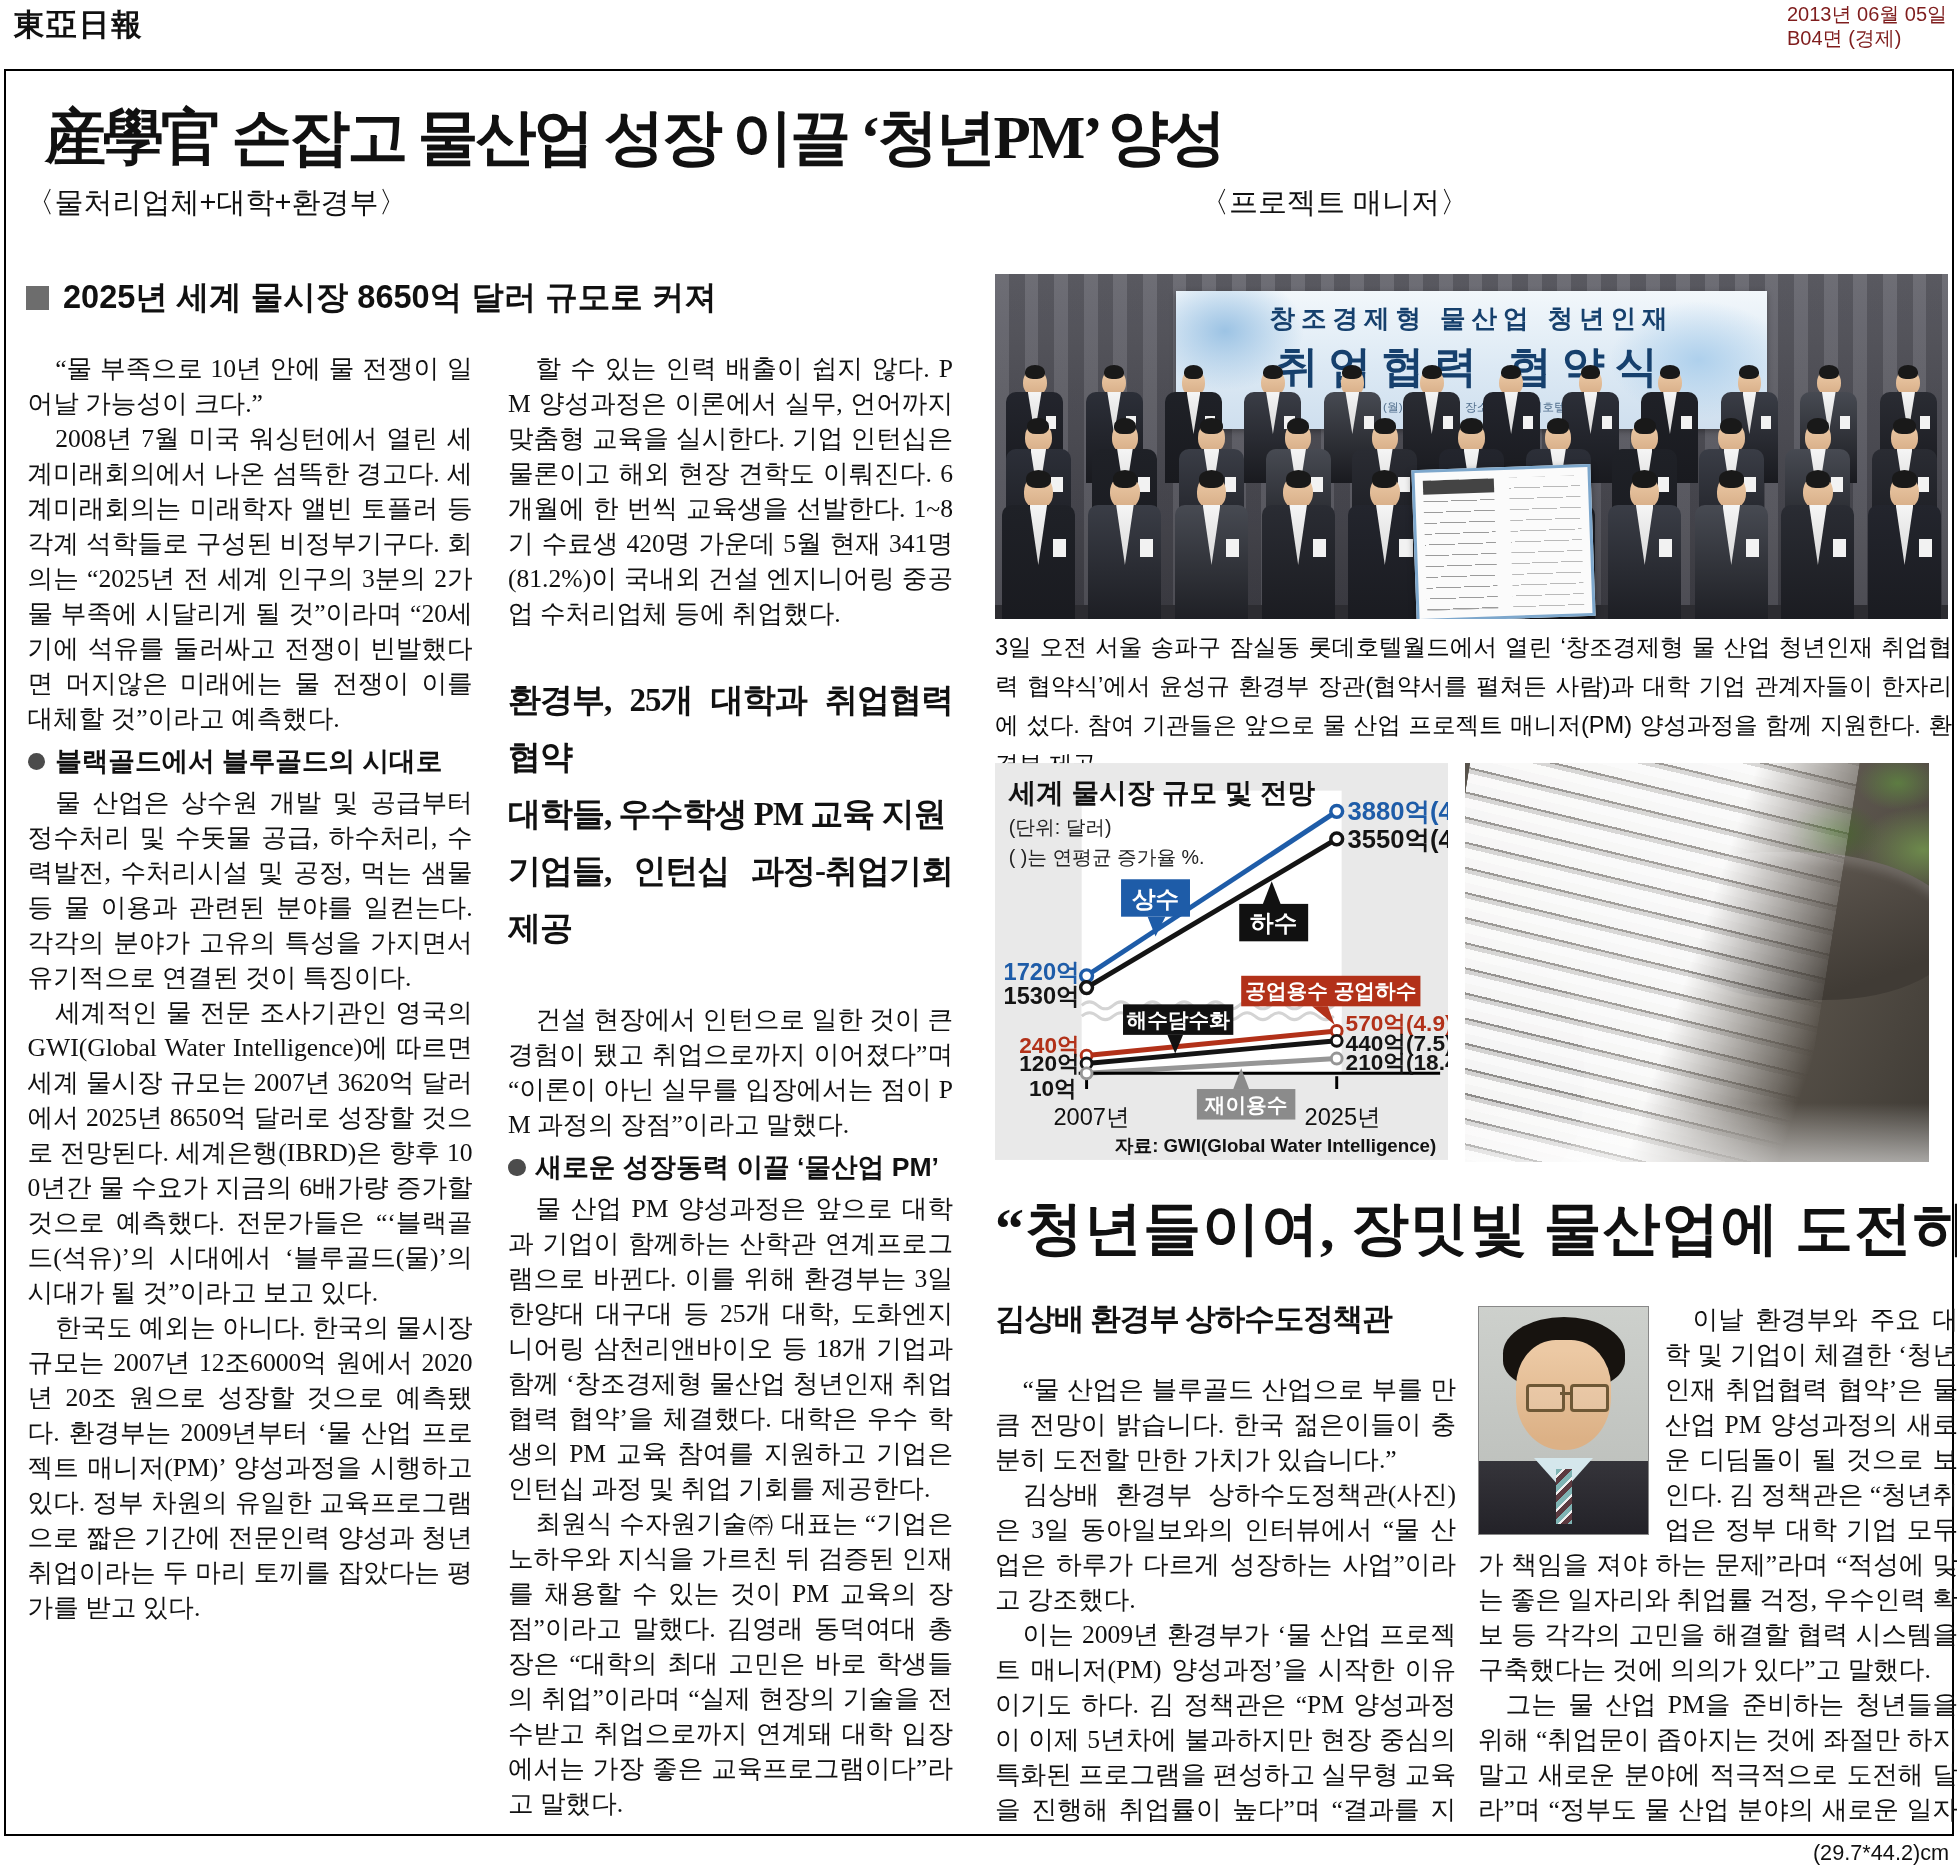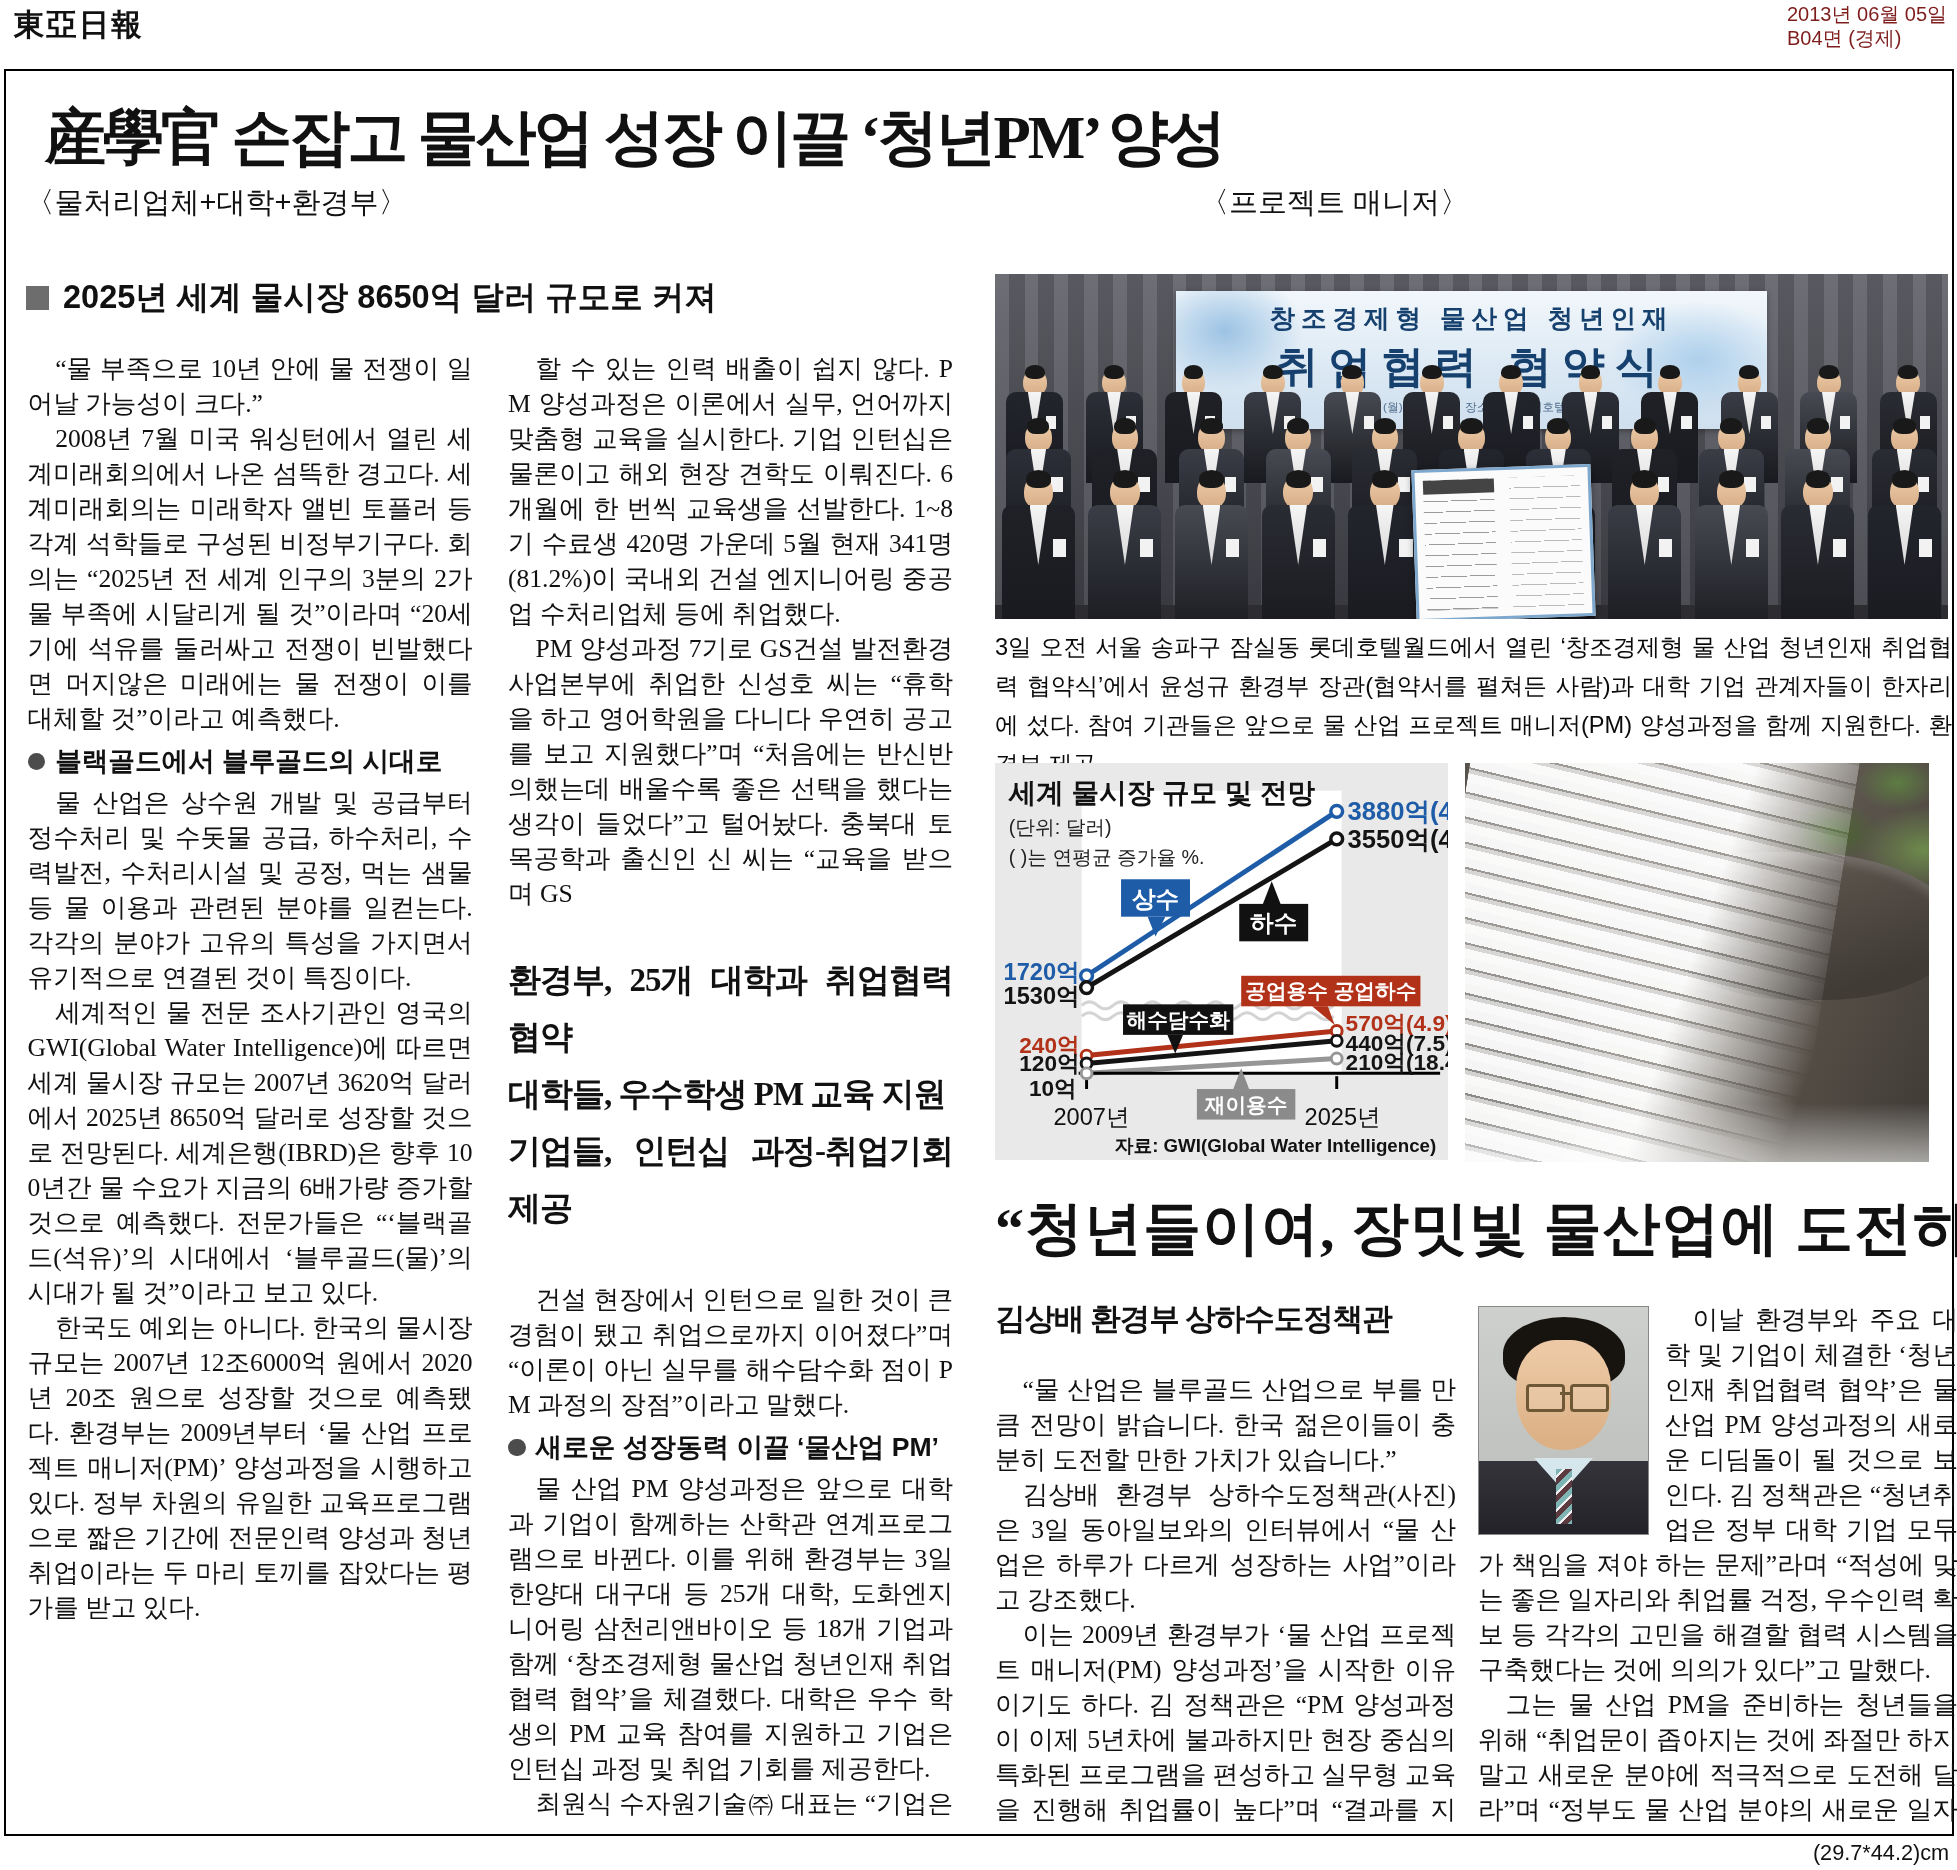--- a/index.html
+++ b/index.html
@@ -157,27 +157,26 @@
       <span>블랙골드에서 블루골드의 시대로</span>
     </div>
     <p>물 산업은 상수원 개발 및 공급부터 정수처리 및 수돗물 공급, 하수처리, 수력발전, 수처리시설 및 공정, 먹는 샘물 등 물 이용과 관련된 분야를 일컫는다. 각각의 분야가 고유의 특성을 가지면서 유기적으로 연결된 것이 특징이다.</p>
     <p>세계적인 물 전문 조사기관인 영국의 GWI(Global Water Intelligence)에 따르면 세계 물시장 규모는 2007년 3620억 달러에서 2025년 8650억 달러로 성장할 것으로 전망된다. 세계은행(IBRD)은 향후 100년간 물 수요가 지금의 6배가량 증가할 것으로 예측했다. 전문가들은 “‘블랙골드(석유)’의 시대에서 ‘블루골드(물)’의 시대가 될 것”이라고 보고 있다.</p>
     <p>한국도 예외는 아니다. 한국의 물시장 규모는 2007년 12조6000억 원에서 2020년 20조 원으로 성장할 것으로 예측됐다. 환경부는 2009년부터 ‘물 산업 프로젝트 매니저(PM)’ 양성과정을 시행하고 있다. 정부 차원의 유일한 교육프로그램으로 짧은 기간에 전문인력 양성과 청년취업이라는 두 마리 토끼를 잡았다는 평가를 받고 있다.</p>
 
   </div>
 
   <div class="abs bodycol" id="col2">
     <p>할 수 있는 인력 배출이 쉽지 않다. PM 양성과정은 이론에서 실무, 언어까지 맞춤형 교육을 실시한다. 기업 인턴십은 물론이고 해외 현장 견학도 이뤄진다. 6개월에 한 번씩 교육생을 선발한다. 1~8기 수료생 420명 가운데 5월 현재 341명(81.2%)이 국내외 건설 엔지니어링 중공업 수처리업체 등에 취업했다.</p>
-    <p>PM 양성과정 7기로 GS건설 발전환경사업본부에 취업한 신성호 씨는 “휴학을 하고 영어학원을 다니다 우연히 공고를 보고 지원했다”며 “처음에는 반신반의했는데 배울수록 좋은 선택을 했다는 생각이 들었다”고 털어놨다. 충북대 토목공학과 출신인 신 씨는 “교육을 받으며 GS</p>
     <div id="deck">
       <div>환경부, 25개 대학과 취업협력 협약</div>
       <div>대학들, 우수학생 PM 교육 지원</div>
       <div>기업들, 인턴십 과정-취업기회 제공</div>
     </div>
-    <p>건설 현장에서 인턴으로 일한 것이 큰 경험이 됐고 취업으로까지 이어졌다”며 “이론이 아닌 실무를 해수담수화 점이 PM 과정의 장점”이라고 말했다.</p>
+    <p>건설 현장에서 인턴으로 일한 것이 큰 경험이 됐고 취업으로까지 이어졌다”며 “이론이 아닌 실무를 입장에서는 점이 PM 과정의 장점”이라고 말했다.</p>
     <div class="bullet-line">
       <span class="dot"></span>
       <span>새로운 성장동력 이끌 ‘물산업 PM’</span>
     </div>
     <p>물 산업 PM 양성과정은 앞으로 대학과 기업이 함께하는 산학관 연계프로그램으로 바뀐다. 이를 위해 환경부는 3일 한양대 대구대 등 25개 대학, 도화엔지니어링 삼천리앤바이오 등 18개 기업과 함께 ‘창조경제형 물산업 청년인재 취업협력 협약’을 체결했다. 대학은 우수 학생의 PM 교육 참여를 지원하고 기업은 인턴십 과정 및 취업 기회를 제공한다.</p>
     <p>최원식 수자원기술㈜ 대표는 “기업은 노하우와 지식을 가르친 뒤 검증된 인재를 채용할 수 있는 것이 PM 교육의 장점”이라고 말했다. 김영래 동덕여대 총장은 “대학의 최대 고민은 바로 학생들의 취업”이라며 “실제 현장의 기술을 전수받고 취업으로까지 연계돼 대학 입장에서는 가장 좋은 교육프로그램이다”라고 말했다.</p>
 
   </div>
 
   <div class="abs" id="photo">

